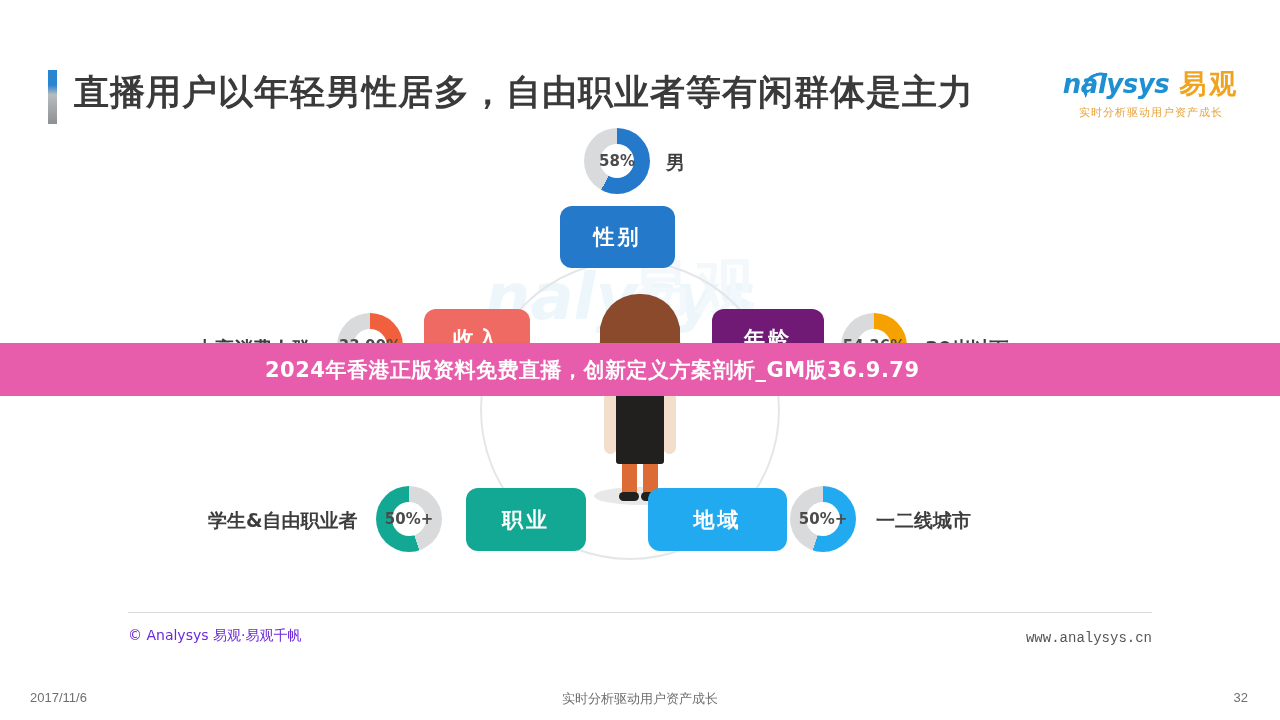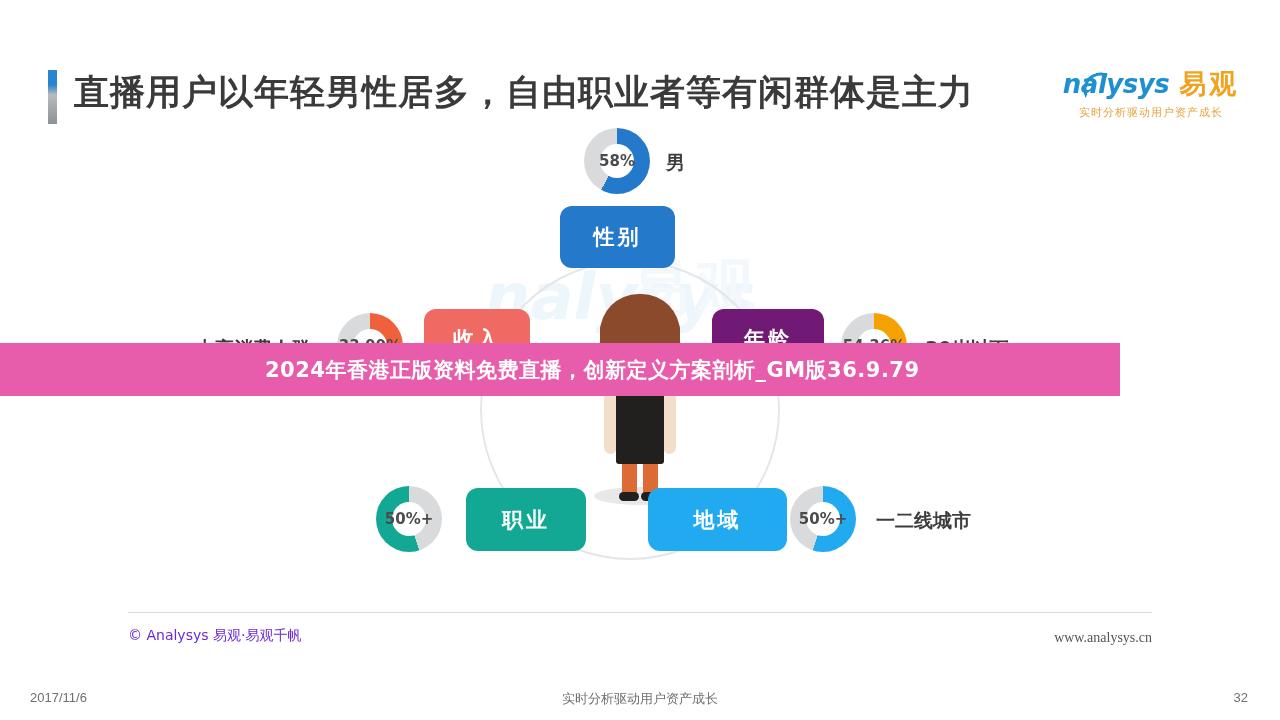--- a/index.html
+++ b/index.html
@@ -110,35 +110,35 @@
     white-space:nowrap; font-family:"DejaVu Sans","Liberation Sans",sans-serif;
   }
   .t-gender { left:666px; top:40px; }
   .t-income { left:196px; top:226px; }
   .t-age    { left:925px; top:226px; }
   .t-job    { left:208px; top:398px; }
   .t-region { left:876px; top:398px; }
 
   
   .promo {
-    position:absolute; left:0; top:343px; width:1120px; height:53px;
+    position:absolute; left:0; top:343px; width:1280px; height:53px;
     background:#e75cab; display:flex; align-items:center; z-index:40;
   }
   .promo-text {
     color:#ffffff; font-size:21px; font-weight:bold; margin-left:265px;
     letter-spacing:.5px; white-space:nowrap;
     font-family:"DejaVu Sans","Liberation Sans",sans-serif;
   }
 
   
   .footer-rule { position:absolute; left:128px; top:612px; width:1024px; height:1px; background:#d9d9d9; }
   .copyright { position:absolute; left:128px; top:627px; font-size:14px; color:#6d28d9;
                font-family:"DejaVu Sans","Liberation Sans",sans-serif; }
   .site { position:absolute; right:128px; top:630px; font-size:14px; color:#555;
-          font-family:Liberation Serif, serif; }
+          font-family:Liberation Mono, monospace; }
   .bottombar { position:absolute; left:0; top:680px; width:1280px; height:40px; }
   .bb-date { position:absolute; left:30px; top:10px; font-size:13px; color:#6f6f6f;
              font-family:"Liberation Sans",sans-serif; }
   .bb-mid  { position:absolute; left:50%; transform:translateX(-50%); top:10px; font-size:13px; color:#6f6f6f;
              font-family:"DejaVu Sans",sans-serif; }
   .bb-page { position:absolute; right:32px; top:10px; font-size:13px; color:#6f6f6f;
              font-family:"Liberation Sans",sans-serif; }
 </style>
 </head>
 <body>
@@ -217,20 +217,21 @@
       <div class="donut-label">50%+</div>
     </div>
     <div class="donut d-region" id="donut-region" style="background: conic-gradient(rgb(34, 170, 240) 0deg, rgb(34, 170, 240) 198deg, rgb(216, 218, 220) 198deg, rgb(216, 218, 220) 360deg);">
       <div class="hole"></div>
       <div class="donut-label">50%+</div>
     </div>
 
     <div class="item-text t-gender">男</div>
     <div class="item-text t-income">中高消费人群</div>
     <div class="item-text t-age">30岁以下</div>
+    <div class="item-text t-job">学生&amp;自由职业者</div>
     <div class="item-text t-region">一二线城市</div>
   </div>
 
   <div class="promo">
     <div class="promo-text">2024年香港正版资料免费直播，创新定义方案剖析_GM版36.9.79</div>
   </div>
 
   <div class="footer-rule"></div>
   <div class="copyright">© Analysys 易观·易观千帆</div>
   <div class="site">www.analysys.cn</div>

